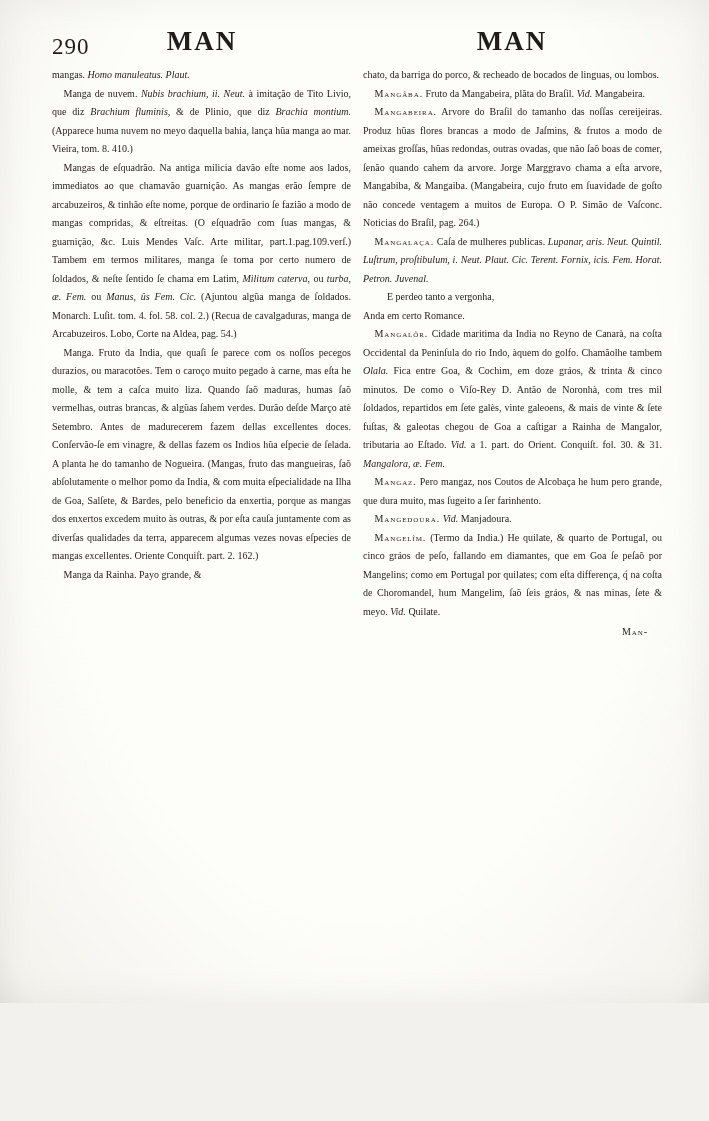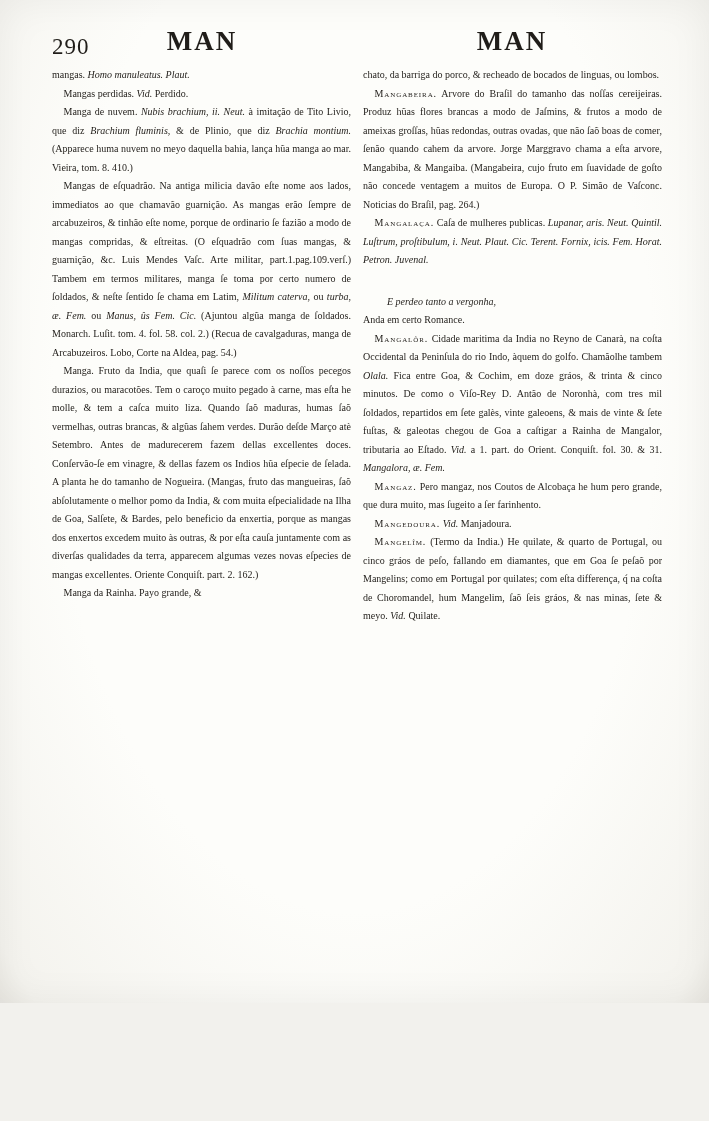--- a/index.html
+++ b/index.html
@@ -49,25 +49,23 @@
     line-height:18.5px;
     text-align:justify;
   }
   .para{
     margin:0;
     text-align:justify;
   }
   .para.indent{text-indent:1.15em;}
   .para.noindent{text-indent:0;}
   .para.verse{
-    font-style:italic;
     margin-left:2.4em;
     text-align:left;
     text-indent:0;
-    margin-top:23px;
   }
   .it{font-style:italic;}
   .sc{
     font-variant:small-caps;
     letter-spacing:0.09em;
   }
   .catchword{
     text-align:right;
     padding-right:14px;
     margin-top:2px;
@@ -78,33 +76,34 @@
 
 <div class="page">
   <div class="header">
     <div class="page-number">290</div>
     <div class="running-head left">MAN</div>
     <div class="running-head right">MAN</div>
   </div>
   <div class="columns">
     <div class="column">
         <p class="para noindent"><span>mangas. </span><span class="it">Homo manuleatus. Plaut.</span></p>
-        <p class="para indent"><span>Mangas perdidas. </span><span class="it">Vid.</span><span> Perdido.</span></p>
         <p class="para indent"><span>Manga de nuvem. </span><span class="it">Nubis brachium, ii. Neut.</span><span> à imitação de Tito Livio, que diz </span><span class="it">Brachium fluminis</span><span>, &amp; de Plinio, que diz </span><span class="it">Brachia montium.</span><span> (Apparece huma nuvem no meyo daquella bahia, lança hũa manga ao mar. Vieira, tom. 8. 410.)</span></p>
         <p class="para indent"><span>Mangas de eſquadrão. Na antiga milicia davão eſte nome aos lados, immediatos ao que chamavão guarnição. As mangas erão ſempre de arcabuzeiros, &amp; tinhão eſte nome, porque de ordinario ſe fazião a modo de mangas compridas, &amp; eſtreitas. (O eſquadrão com ſuas mangas, &amp; guarnição, &amp;c. Luis Mendes Vaſc. Arte militar, part.1.pag.109.verſ.) Tambem em termos militares, manga ſe toma por certo numero de ſoldados, &amp; neſte ſentido ſe chama em Latim, </span><span class="it">Militum caterva</span><span>, ou </span><span class="it">turba</span><span>, </span><span class="it">æ. Fem.</span><span> ou </span><span class="it">Manus, ûs Fem. Cic.</span><span> (Ajuntou algũa manga de ſoldados. Monarch. Luſit. tom. 4. fol. 58. col. 2.) (Recua de cavalgaduras, manga de Arcabuzeiros. Lobo, Corte na Aldea, pag. 54.)</span></p>
         <p class="para indent"><span>Manga. Fruto da India, que quaſi ſe parece com os noſſos pecegos durazios, ou maracotões. Tem o caroço muito pegado à carne, mas eſta he molle, &amp; tem a caſca muito liza. Quando ſaõ maduras, humas ſaõ vermelhas, outras brancas, &amp; algũas ſahem verdes. Durão deſde Março atè Setembro. Antes de madurecerem fazem dellas excellentes doces. Conſervão-ſe em vinagre, &amp; dellas fazem os Indios hũa eſpecie de ſelada. A planta he do tamanho de Nogueira. (Mangas, fruto das mangueiras, ſaõ abſolutamente o melhor pomo da India, &amp; com muita eſpecialidade na Ilha de Goa, Salſete, &amp; Bardes, pelo beneficio da enxertia, porque as mangas dos enxertos excedem muito às outras, &amp; por eſta cauſa juntamente com as diverſas qualidades da terra, apparecem algumas vezes novas eſpecies de mangas excellentes. Oriente Conquiſt. part. 2. 162.)</span></p>
         <p class="para indent"><span>Manga da Rainha. Payo grande, &amp;</span></p>
       </div>
     <div class="column">
       <div>
           <p class="para noindent"><span>chato, da barriga do porco, &amp; recheado de bocados de linguas, ou lombos.</span></p>
+          <p class="para indent"><span class="sc">Mangâba.</span><span> Fruto da Mangabeira, plãta do Braſil. </span><span class="it">Vid.</span><span> Mangabeira.</span></p>
           <p class="para indent"><span class="sc">Mangabeira.</span><span> Arvore do Braſil do tamanho das noſſas cereijeiras. Produz hũas flores brancas a modo de Jaſmins, &amp; frutos a modo de ameixas groſſas, hũas redondas, outras ovadas, que não ſaõ boas de comer, ſenão quando cahem da arvore. Jorge Marggravo chama a eſta arvore, Mangabiba, &amp; Mangaiba. (Mangabeira, cujo fruto em ſuavidade de goſto não concede ventagem a muitos de Europa. O P. Simão de Vaſconc. Noticias do Braſil, pag. 264.)</span></p>
           <p class="para indent"><span class="sc">Mangalaça.</span><span> Caſa de mulheres publicas. </span><span class="it">Lupanar, aris. Neut. Quintil. Luſtrum, proſtibulum, i. Neut. Plaut. Cic. Terent. Fornix, icis. Fem. Horat. Petron. Juvenal.</span></p>
           <p class="para verse"><span>E perdeo tanto a vergonha,</span></p>
           <p class="para noindent"><span>Anda em certo Romance.</span></p>
           <p class="para indent"><span class="sc">Mangalôr.</span><span> Cidade maritima da India no Reyno de Canarà, na coſta Occidental da Peninſula do rio Indo, àquem do golfo. Chamãolhe tambem </span><span class="it">Olala.</span><span> Fica entre Goa, &amp; Cochim, em doze gráos, &amp; trinta &amp; cinco minutos. De como o Viſo-Rey D. Antão de Noronhà, com tres mil ſoldados, repartidos em ſete galès, vinte galeoens, &amp; mais de vinte &amp; ſete fuſtas, &amp; galeotas chegou de Goa a caſtigar a Rainha de Mangalor, tributaria ao Eſtado. </span><span class="it">Vid.</span><span> a 1. part. do Orient. Conquiſt. fol. 30. &amp; 31. </span><span class="it">Mangalora, æ. Fem.</span></p>
           <p class="para indent"><span class="sc">Mangaz.</span><span> Pero mangaz, nos Coutos de Alcobaça he hum pero grande, que dura muito, mas ſugeito a ſer farinhento.</span></p>
           <p class="para indent"><span class="sc">Mangedoura.</span><span> </span><span class="it">Vid.</span><span> Manjadoura.</span></p>
           <p class="para indent"><span class="sc">Mangelîm.</span><span> (Termo da India.) He quilate, &amp; quarto de Portugal, ou cinco gráos de peſo, fallando em diamantes, que em Goa ſe peſaõ por Mangelins; como em Portugal por quilates; com eſta differença, q́ na coſta de Choromandel, hum Mangelim, ſaõ ſeis gráos, &amp; nas minas, ſete &amp; meyo. </span><span class="it">Vid.</span><span> Quilate.</span></p>
         </div>
+      <div class="catchword sc">Man-</div>
     </div>
   </div>
 </div>
 
 </body></html>

